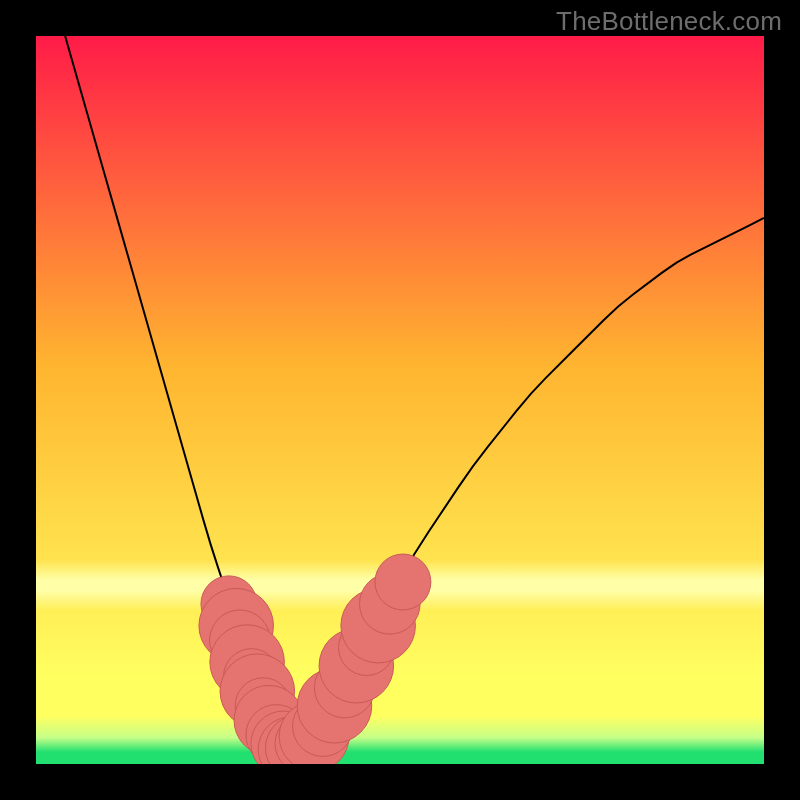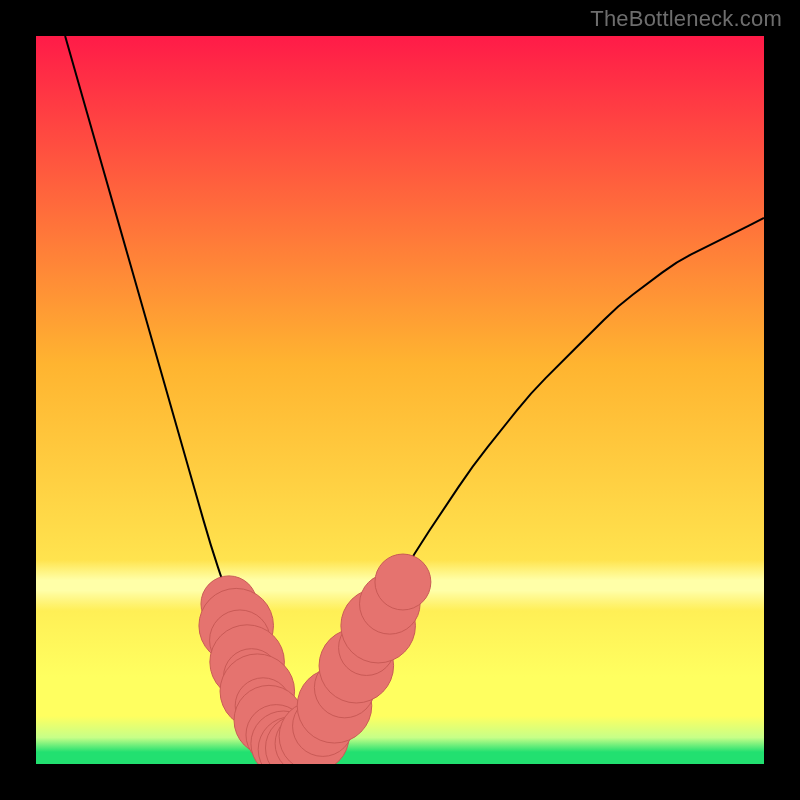--- a/index.html
+++ b/index.html
@@ -51,21 +51,21 @@
   .pale-band {
     position: absolute;
     left: 0;
     width: 100%;
   }
   .watermark {
     position: absolute;
     top: 6px;
     right: 18px;
     color: #6d6d6d;
-    font-size: 22px;
+    font-size: 26px;
     font-weight: 500;
     letter-spacing: 0.2px;
   }
   svg.curve {
     position: absolute;
     left: 0;
     top: 0;
     width: 100%;
     height: 100%;
   }

